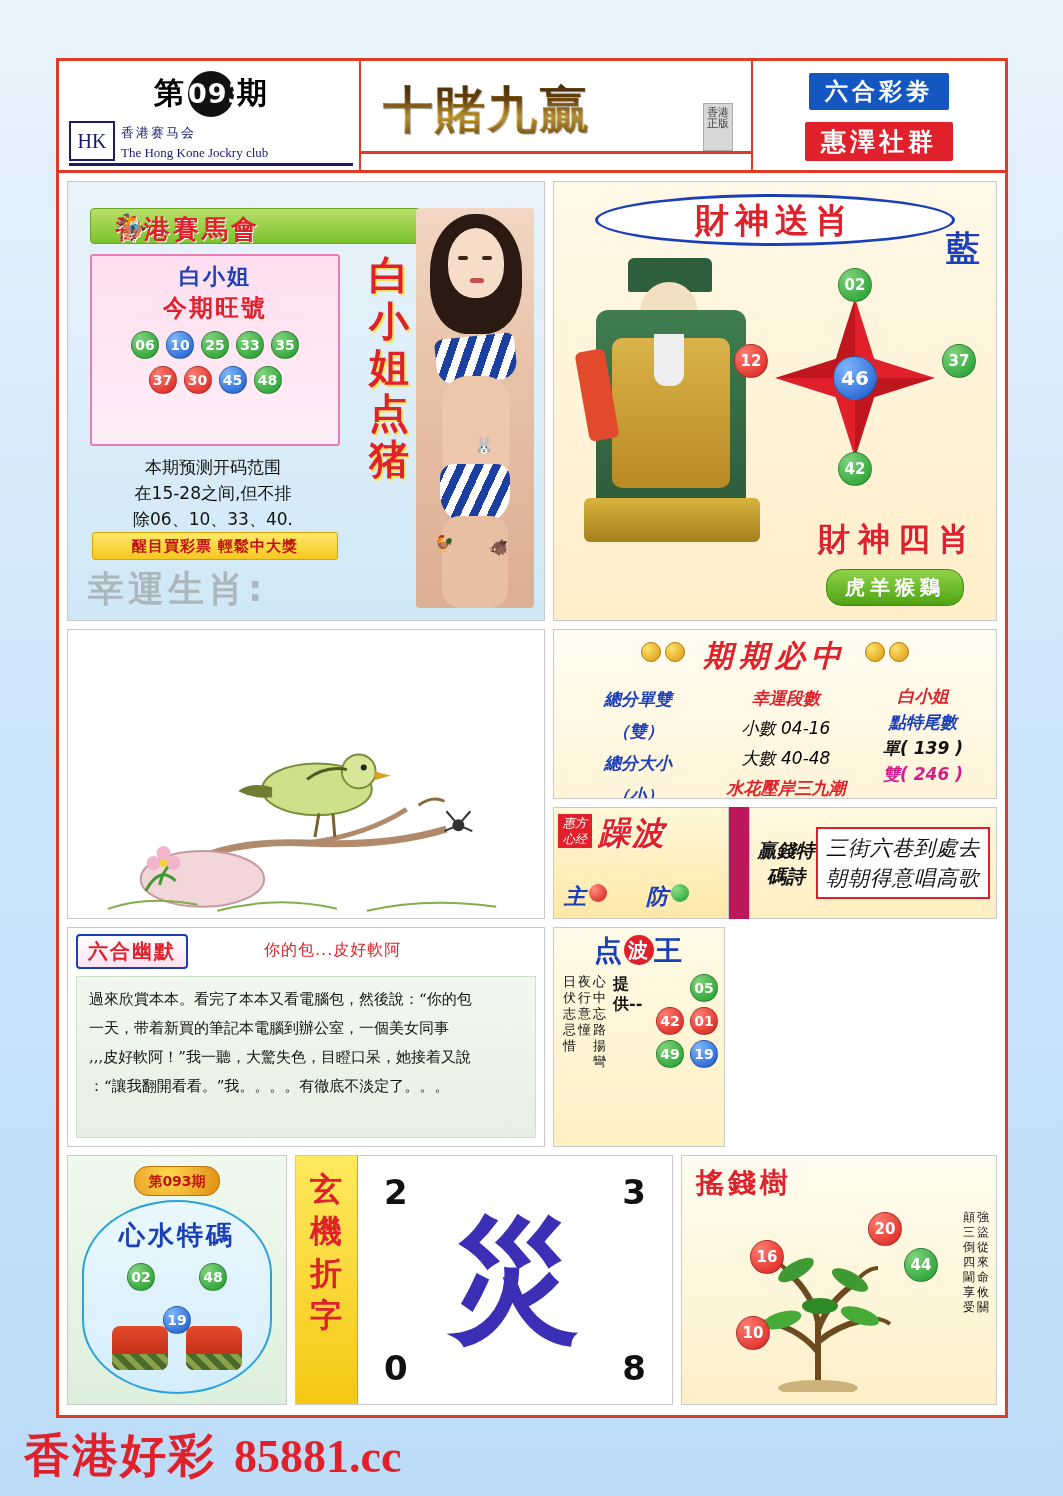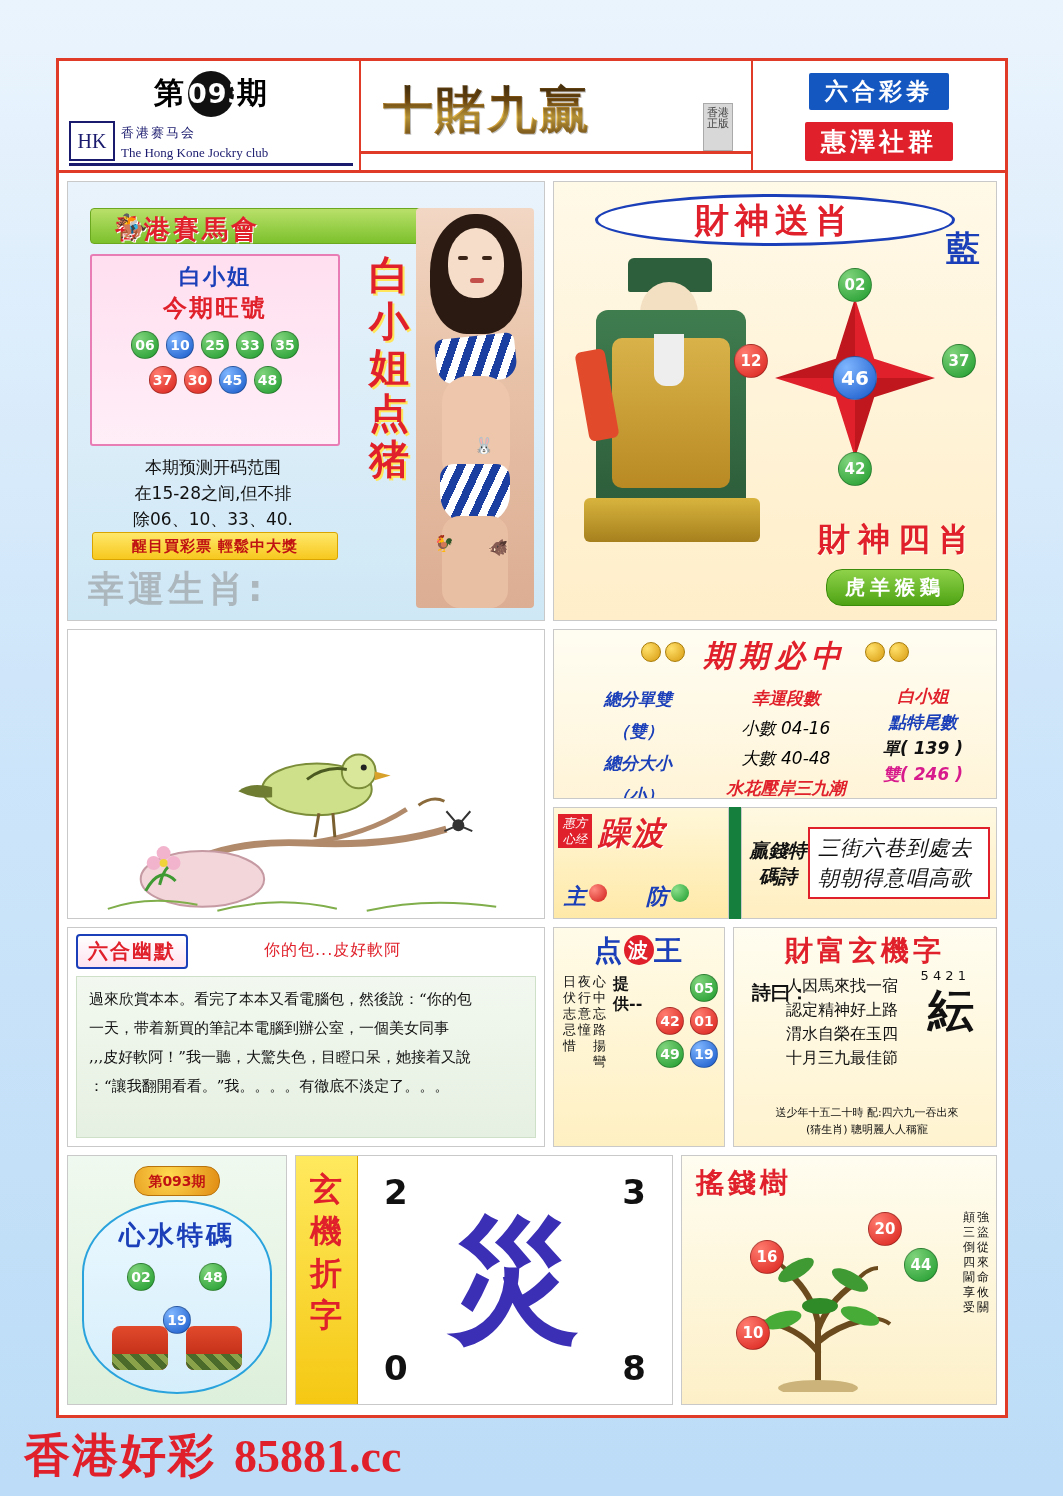--- a/index.html
+++ b/index.html
@@ -179,21 +179,21 @@
   .must-title .coin{ display:inline-block; width:20px; height:20px; border-radius:50%;
                      background:radial-gradient(circle at 30% 30%,#ffe06a,#d89b10); border:1px solid #a87c08; margin:0 2px; vertical-align:4px;}
   .must-grid{ display:flex; margin-top:6px; font-size:17px; }
   .must-c1{ width:148px; color:#1a3fb8; line-height:32px; text-align:center; font-weight:bold; }
   .must-c2{ flex:1; text-align:center; line-height:30px; }
   .must-c2 .lbl{ color:#e0212b; font-weight:bold; }
   .must-c3{ width:126px; text-align:center; line-height:26px; color:#1a3fb8; font-weight:bold; }
   .must-c3 .rd{ color:#e0212b; }
   .must-c3 .pk{ color:#d81b8c; }
 
-  .p-poem{ flex:1; display:flex; gap:12px; background:#15803d; border:none; }
+  .p-poem{ flex:1; display:flex; gap:20px; background:#be185d; border:none; }
   .poem-left{ width:176px; border:1px solid #c9c9c9; background:linear-gradient(180deg,#fff7d8,#ffe9a8); position:relative; }
   .poem-left .tag{ position:absolute; left:4px; top:6px; width:34px; height:34px; background:#e0212b; color:#fff;
                    font-size:12px; line-height:16px; text-align:center; padding-top:1px; }
   .poem-left .big{ position:absolute; left:44px; top:4px; font-size:32px; font-weight:bold; color:#e0212b;
                    letter-spacing:2px; text-shadow:1px 1px 0 #fff;}
   .poem-left .zhu{ position:absolute; left:10px; bottom:6px; font-size:22px; font-weight:bold; color:#1a3fb8;}
   .poem-left .fang{ position:absolute; left:92px; bottom:6px; font-size:22px; font-weight:bold; color:#1a3fb8;}
   .dotr{ display:inline-block; width:18px; height:18px; border-radius:50%;
          background:radial-gradient(circle at 30% 30%,#ff8b80,#cf1b16); vertical-align:2px; margin-left:3px;}
   .dotg{ display:inline-block; width:18px; height:18px; border-radius:50%;
@@ -508,37 +508,20 @@
               <span class="ball b-red">01</span>
             </div>
             <div class="row2">
               <span class="ball b-green">49</span>
               <span class="ball b-blue">19</span>
             </div>
           </div>
         </div>
       </div>
 
-      <div class="panel p-wealth">
-        <div class="wealth-title">財富玄機字</div>
-        <div class="wealth-shi">詩曰：</div>
-        <div class="wealth-poem">
-          <div>人因馬來找一宿</div>
-          <div>認定精神好上路</div>
-          <div>渭水自榮在玉四</div>
-          <div>十月三九最佳節</div>
-        </div>
-        <div class="wealth-num">5 4
-2 1</div>
-        <div class="wealth-char">紜</div>
-        <div class="wealth-foot">
-          <div>送少年十五二十時  配:四六九一吞出來</div>
-          <div>(猜生肖)  聰明麗人人稱寵</div>
-        </div>
-      </div>
     </div>
 
     <div class="row">
 
       <div class="panel p-heart">
         <div class="heart-badge">第093期</div>
         <div class="heart-oval">
           <div class="heart-title">心水特碼</div>
           <div class="heart-balls">
             <span class="ball b-green">02</span>

